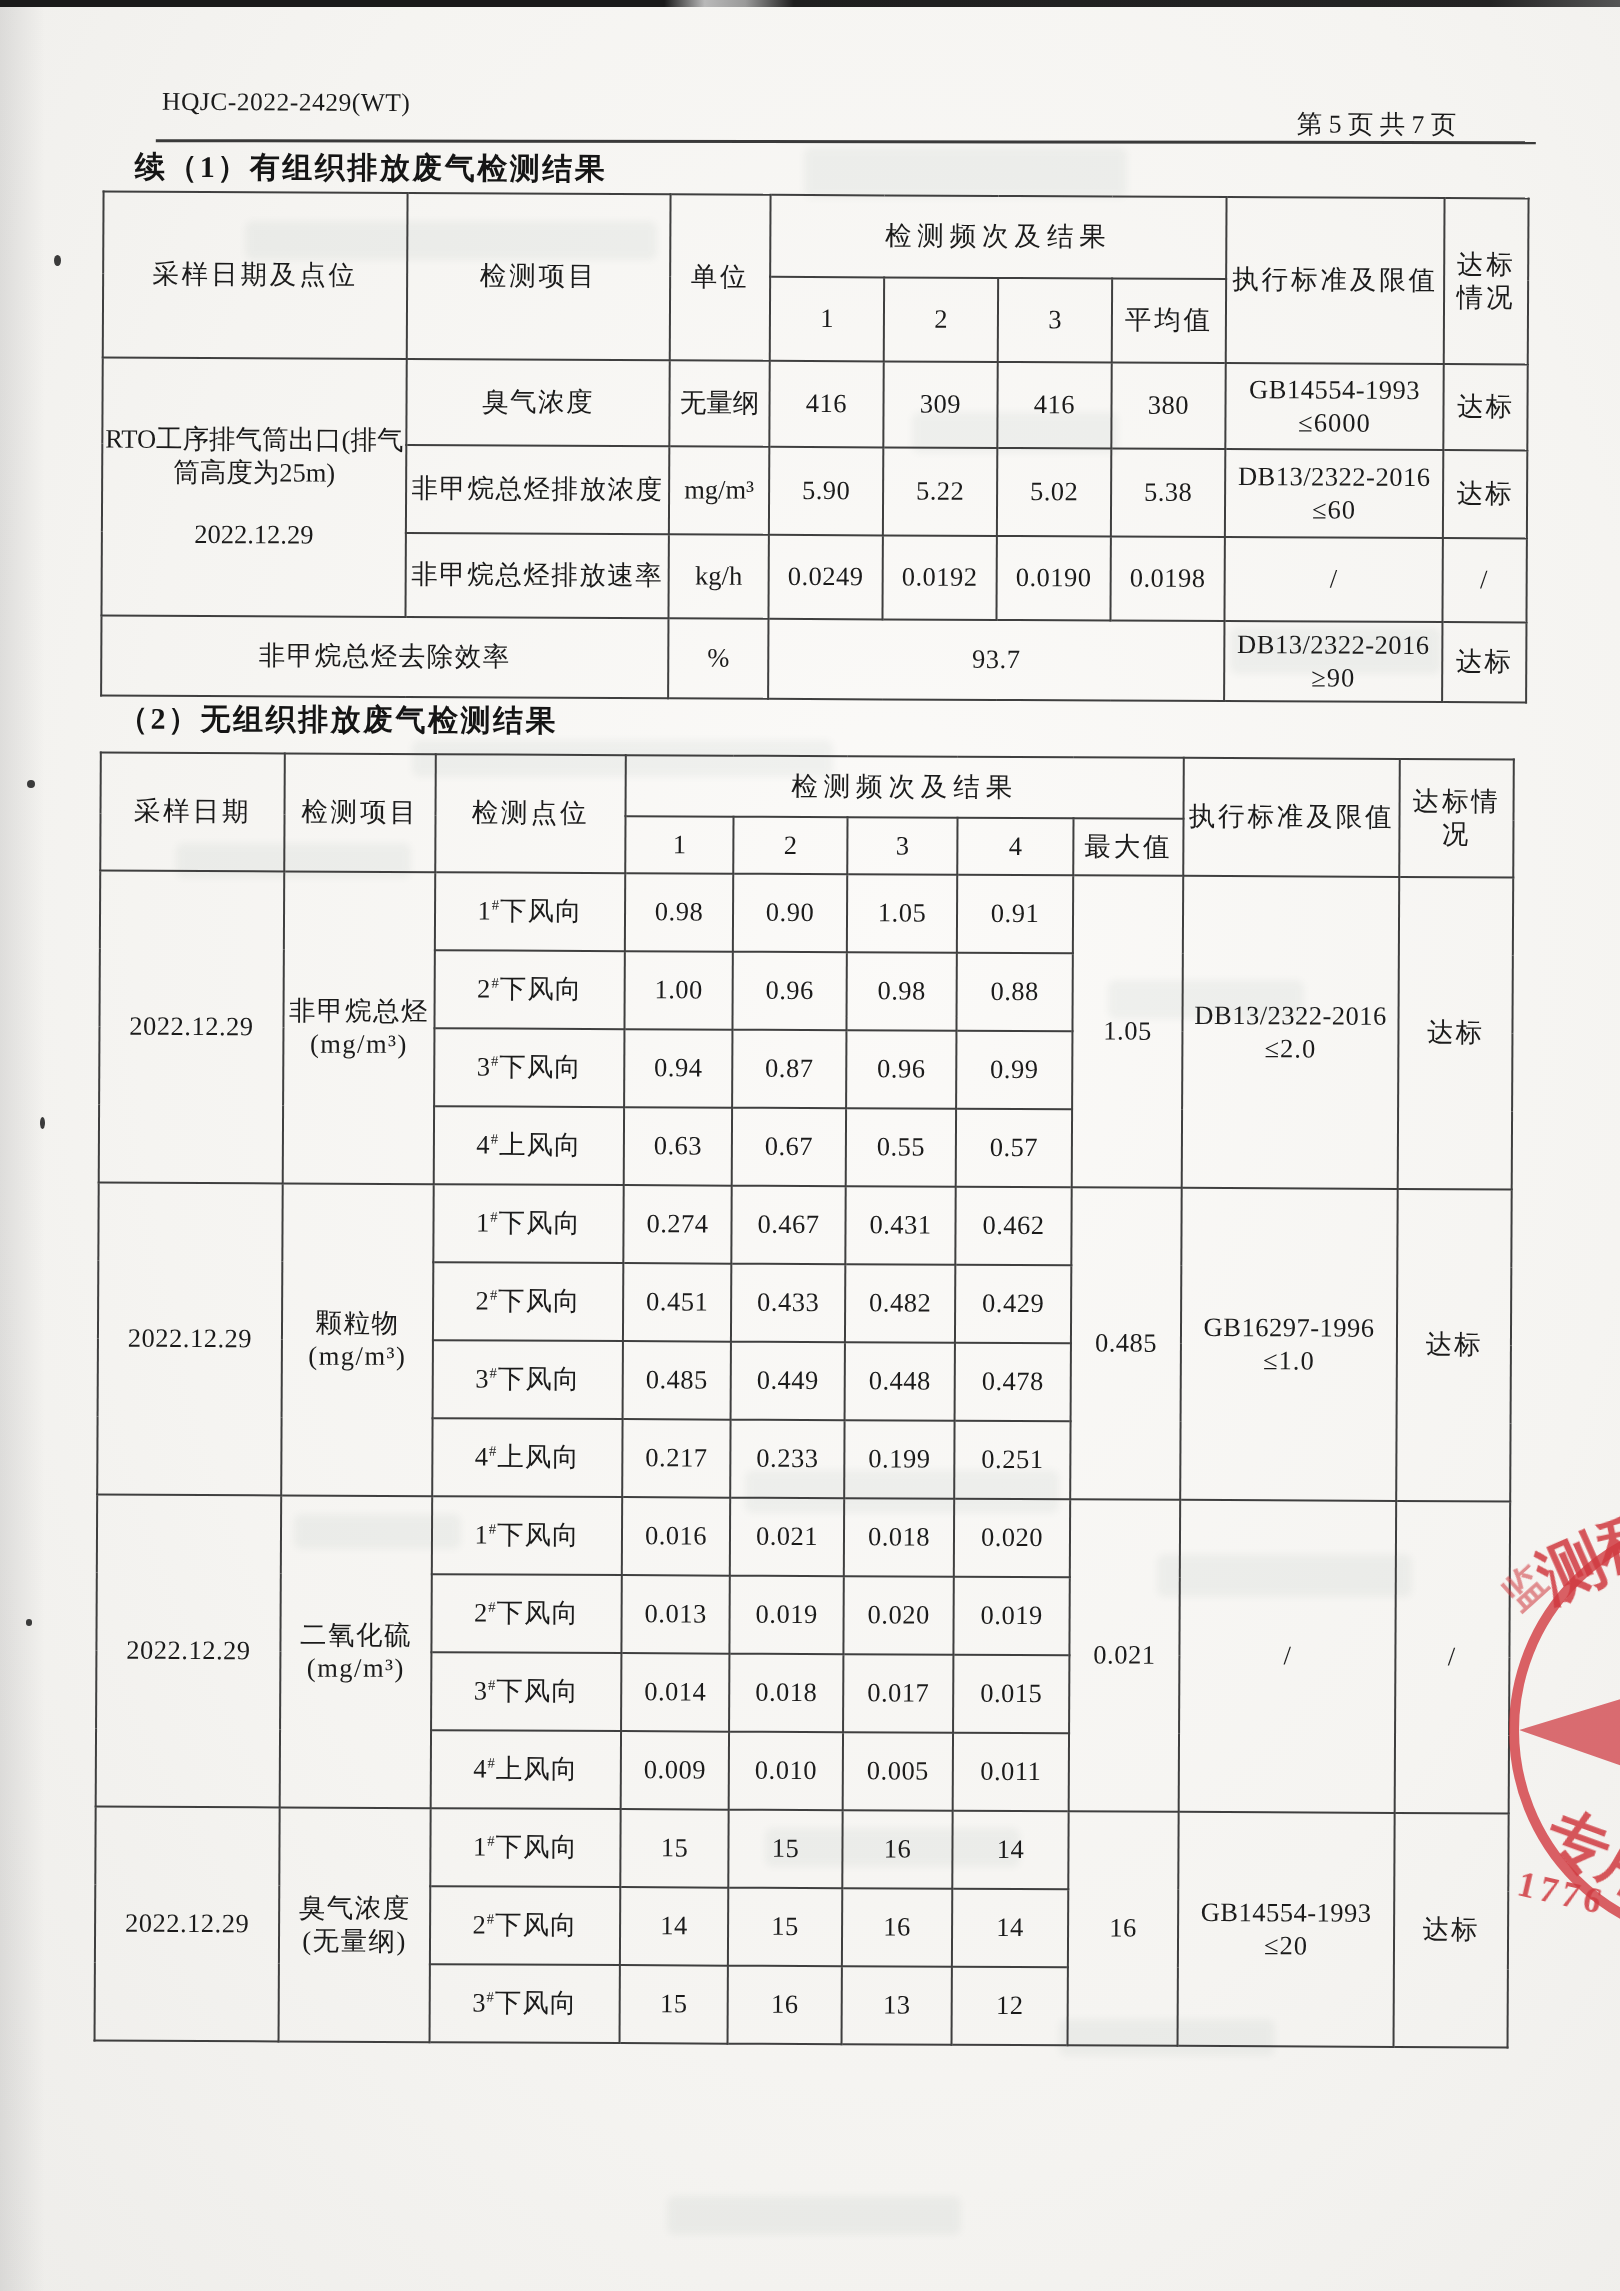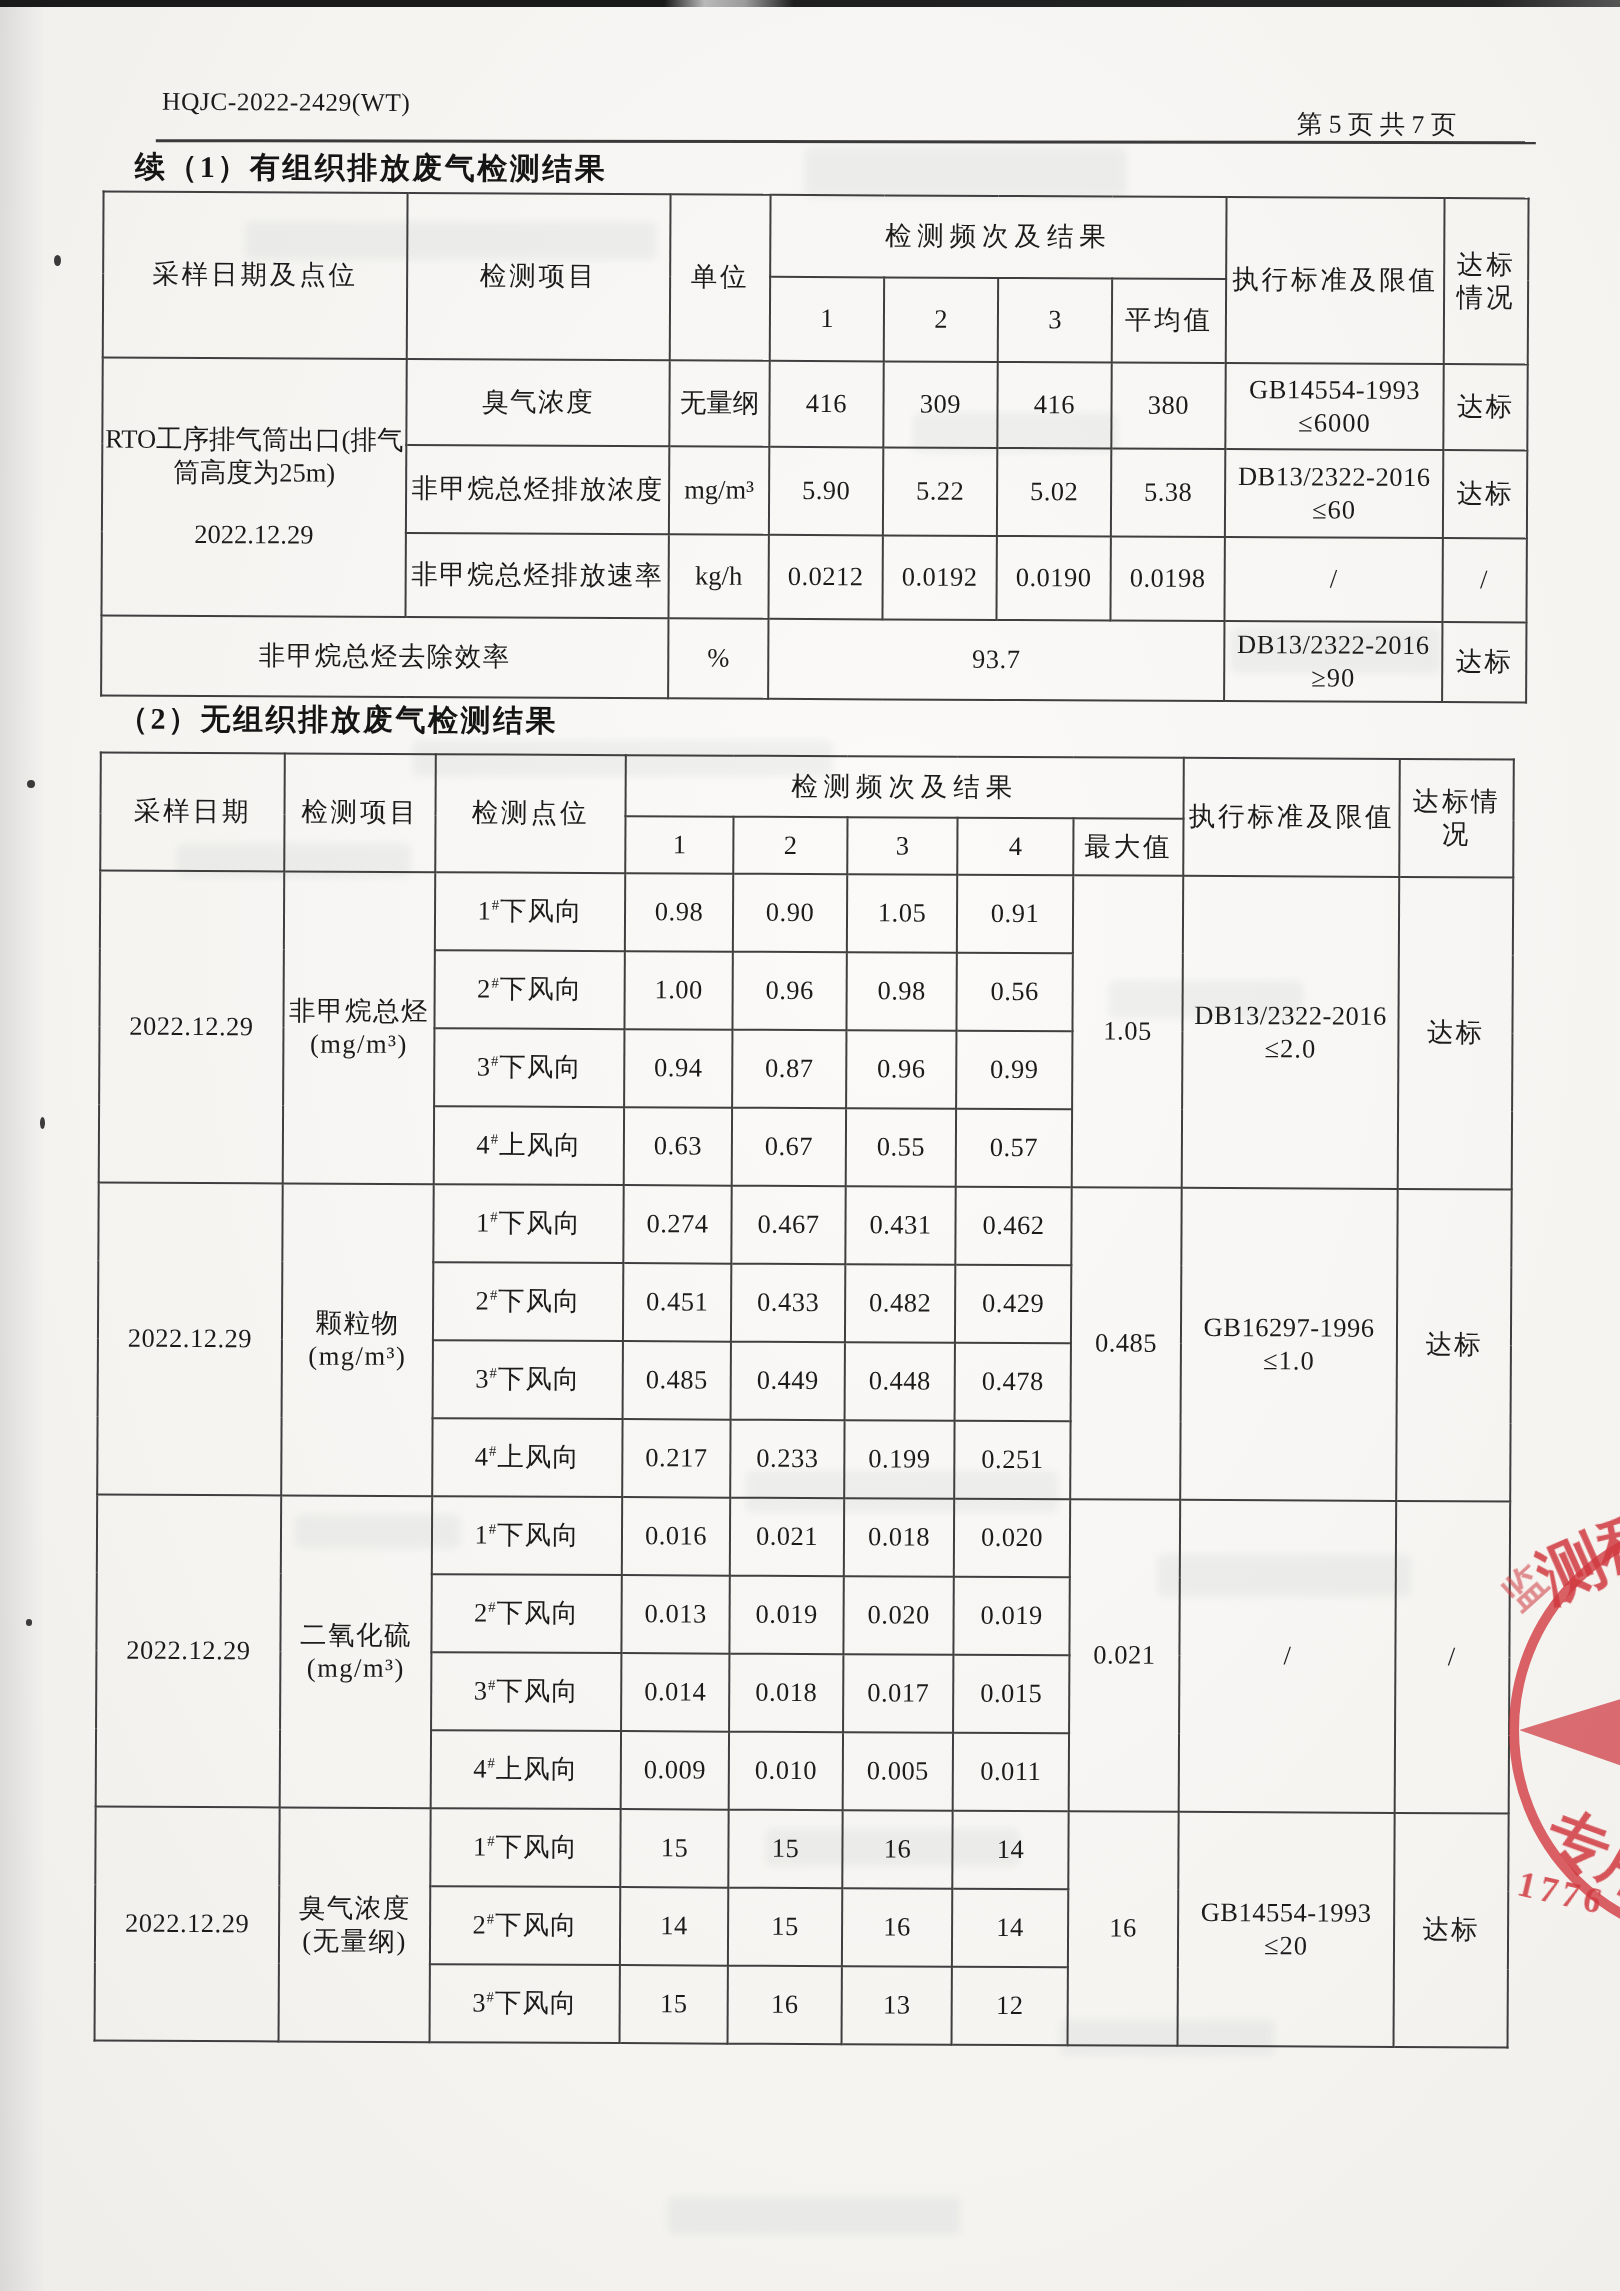--- a/index.html
+++ b/index.html
@@ -153,21 +153,21 @@
         <td class="val">5.38</td>
         <td class="std">
           <div>DB13/2322-2016</div>
           <div class="limit">≤60</div>
         </td>
         <td class="verdict">达标</td>
       </tr>
       <tr style="height:84px">
         <td class="item">非甲烷总烃排放速率</td>
         <td>kg/h</td>
-        <td class="val">0.0212</td>
+        <td class="val">0.0249</td>
         <td class="val">0.0192</td>
         <td class="val">0.0190</td>
         <td class="val">0.0198</td>
         <td class="std">/</td>
         <td class="verdict">/</td>
       </tr>
       <tr style="height:80px">
         <td colspan="2" class="item">非甲烷总烃去除效率</td>
         <td>%</td>
         <td colspan="4" class="val">93.7</td>
@@ -228,21 +228,21 @@
           <div>DB13/2322-2016</div>
           <div class="limit">≤2.0</div>
         </td>
         <td rowspan="4" class="verdict">达标</td>
       </tr>
       <tr style="height:78px">
         <td class="point">2<sup>#</sup>下风向</td>
         <td class="val">1.00</td>
         <td class="val">0.96</td>
         <td class="val">0.98</td>
-        <td class="val">0.56</td>
+        <td class="val">0.88</td>
       </tr>
       <tr style="height:78px">
         <td class="point">3<sup>#</sup>下风向</td>
         <td class="val">0.94</td>
         <td class="val">0.87</td>
         <td class="val">0.96</td>
         <td class="val">0.99</td>
       </tr>
       <tr style="height:78px">
         <td class="point">4<sup>#</sup>上风向</td>

